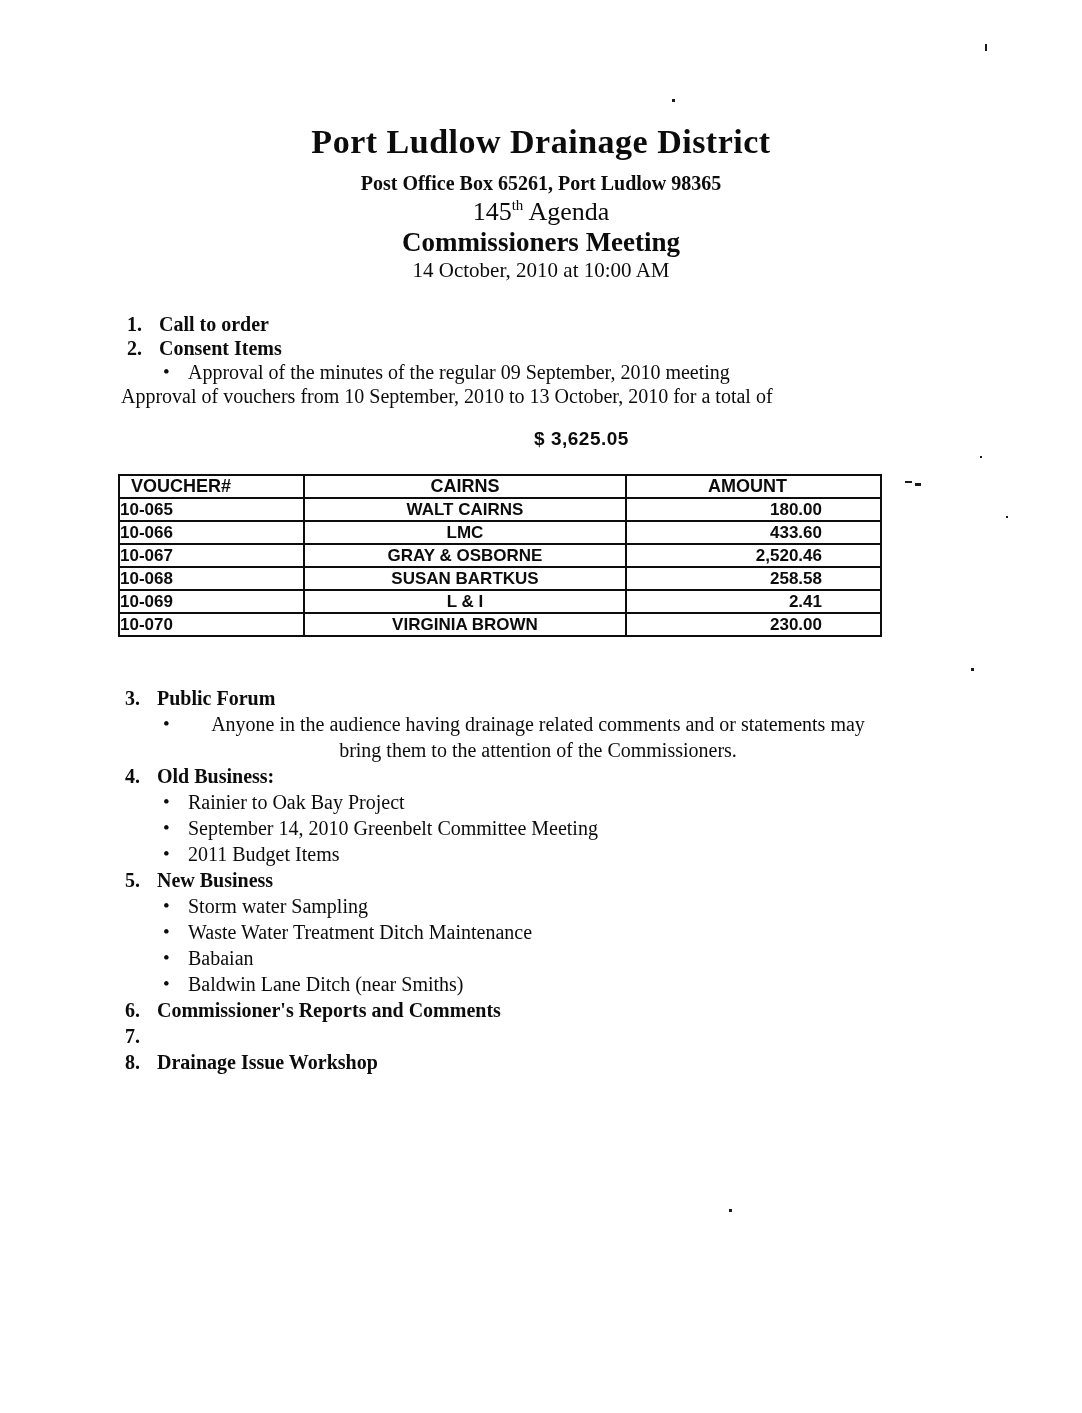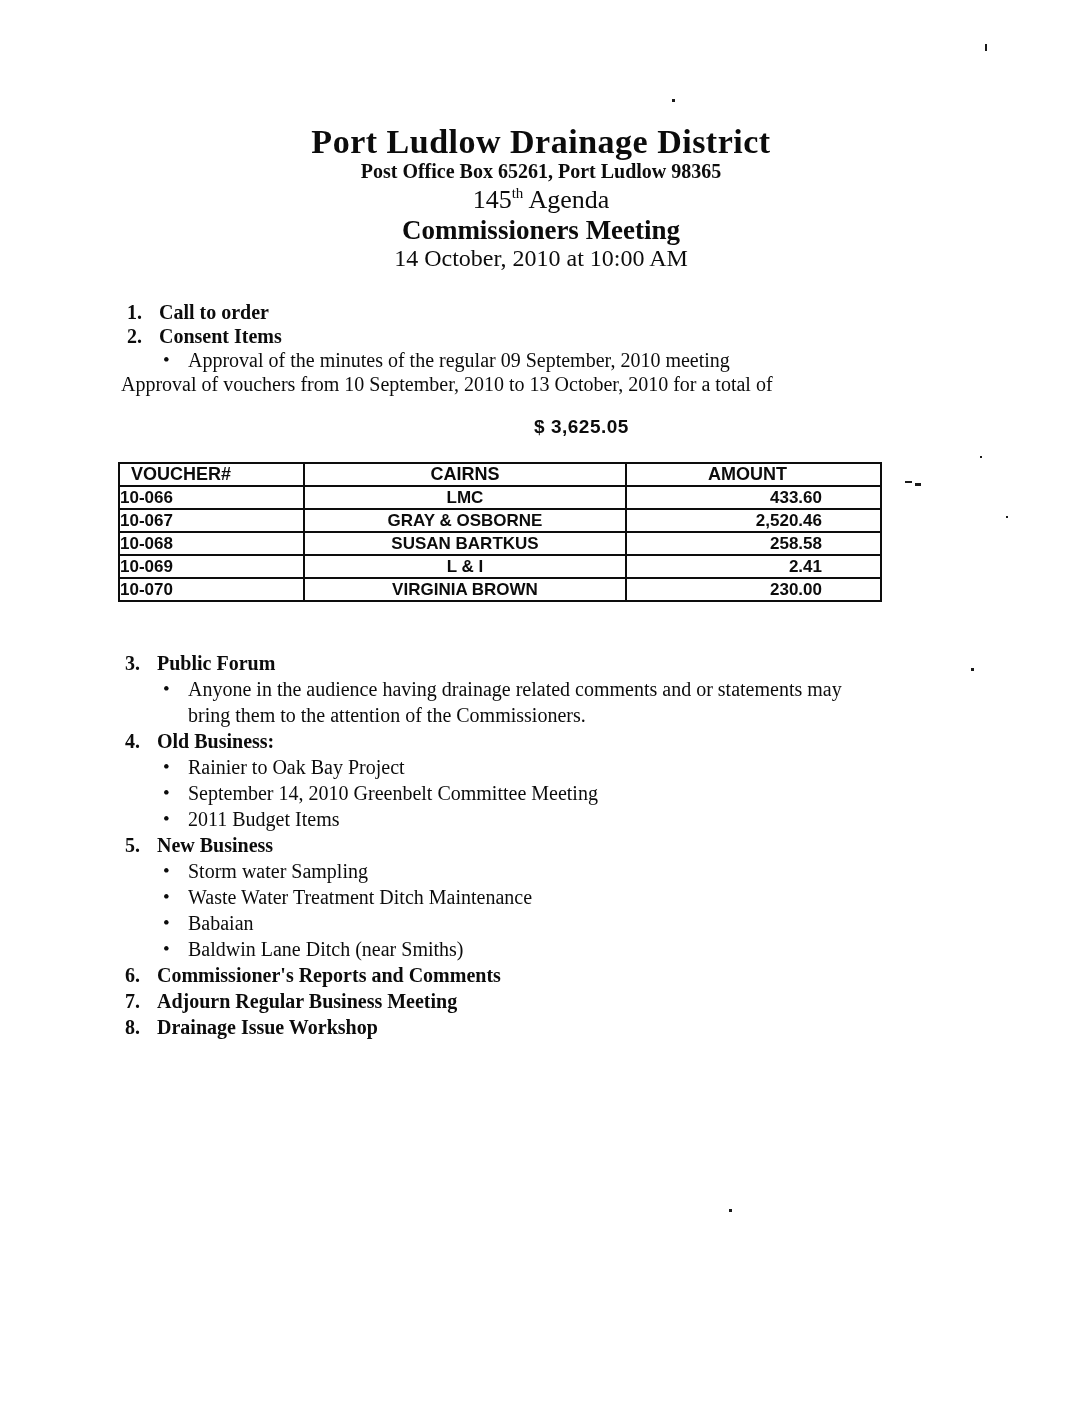--- a/index.html
+++ b/index.html
@@ -7,38 +7,38 @@
     position:relative;
     width:1082px;height:1413px;
     background:#ffffff;
     color:#0c0c0c;
     font-family:"Liberation Serif", serif;
     overflow:hidden;
   }
   
   .header{text-align:center;padding-top:124px;}
   .org{font-size:34px;font-weight:bold;line-height:36px;letter-spacing:0.5px;}
-  .address{font-size:20px;font-weight:bold;line-height:22px;}
+  .address{font-size:20px;font-weight:bold;line-height:22px;margin-top:12px;}
   .agenda-line{font-size:26px;font-weight:normal;line-height:28px;margin-top:4px;}
   .agenda-line sup{font-size:15px;line-height:0;}
   .meeting{font-size:27px;font-weight:bold;line-height:29px;margin-top:2px;}
-  .datetime{font-size:24px;line-height:23px;margin-top:2px;}
+  .datetime{font-size:21px;line-height:23px;margin-top:2px;}
   
   .content{padding-left:121px;padding-right:40px;}
   .part1{margin-top:30px;}
   .part2{margin-top:48px;}
   .agenda-item{display:flex;font-size:20px;font-weight:bold;}
   .part1 .agenda-item{line-height:24px;margin-left:6px;}
   .part2 .agenda-item{line-height:26px;margin-left:4px;}
   .agenda-item .num{width:32px;flex:none;}
   .bullet-row{display:flex;font-size:20px;}
   .part1 .bullet-row{line-height:24px;padding-left:42px;}
   .part2 .bullet-row{line-height:26px;padding-left:42px;}
   .bullet-row .dot{width:25px;flex:none;font-size:19px;}
-  .bullet-row .btxt{max-width:700px;}
+  .bullet-row .btxt{max-width:700px;text-align:center;}
   .voucher-note{font-size:20px;line-height:24px;width:770px;}
   .voucher-total{
     font-family:"Liberation Sans",sans-serif;
     font-weight:bold;font-size:19px;line-height:22px;
     margin-top:20px;letter-spacing:0.5px;text-align:center;
   }
   
   table.voucher-table{
     border-collapse:collapse;table-layout:fixed;
     margin-left:-3px;margin-top:24px;
@@ -103,20 +103,25 @@
       </colgroup>
       <thead>
         <tr>
           <th class="col-voucher">VOUCHER#</th>
           <th class="col-vendor">CAIRNS</th>
           <th class="col-amount">AMOUNT</th>
         </tr>
       </thead>
       <tbody id="voucher-tbody">
           <tr>
+            <td class="col-voucher">10-065</td>
+            <td class="col-vendor">WALT CAIRNS</td>
+            <td class="col-amount">180.00</td>
+          </tr>
+          <tr>
             <td class="col-voucher">10-066</td>
             <td class="col-vendor">LMC</td>
             <td class="col-amount">433.60</td>
           </tr>
           <tr>
             <td class="col-voucher">10-067</td>
             <td class="col-vendor">GRAY &amp; OSBORNE</td>
             <td class="col-amount">2,520.46</td>
           </tr>
           <tr>
@@ -181,21 +186,20 @@
         <div class="bullet-row">
           <span class="dot">•</span>
           <span class="btxt">Baldwin Lane Ditch (near Smiths)</span>
         </div>
         <div class="agenda-item">
           <span class="num">6.</span>
           <span class="title">Commissioner's Reports and Comments</span>
         </div>
         <div class="agenda-item">
           <span class="num">7.</span>
-          <span class="title">Adjourn Regular Business Meeting</span>
         </div>
         <div class="agenda-item">
           <span class="num">8.</span>
           <span class="title">Drainage Issue Workshop</span>
         </div>
       </div>
 
   </div>
 
   <div class="speck" style="left:985px;top:44px;width:2px;height:7px;"></div>

